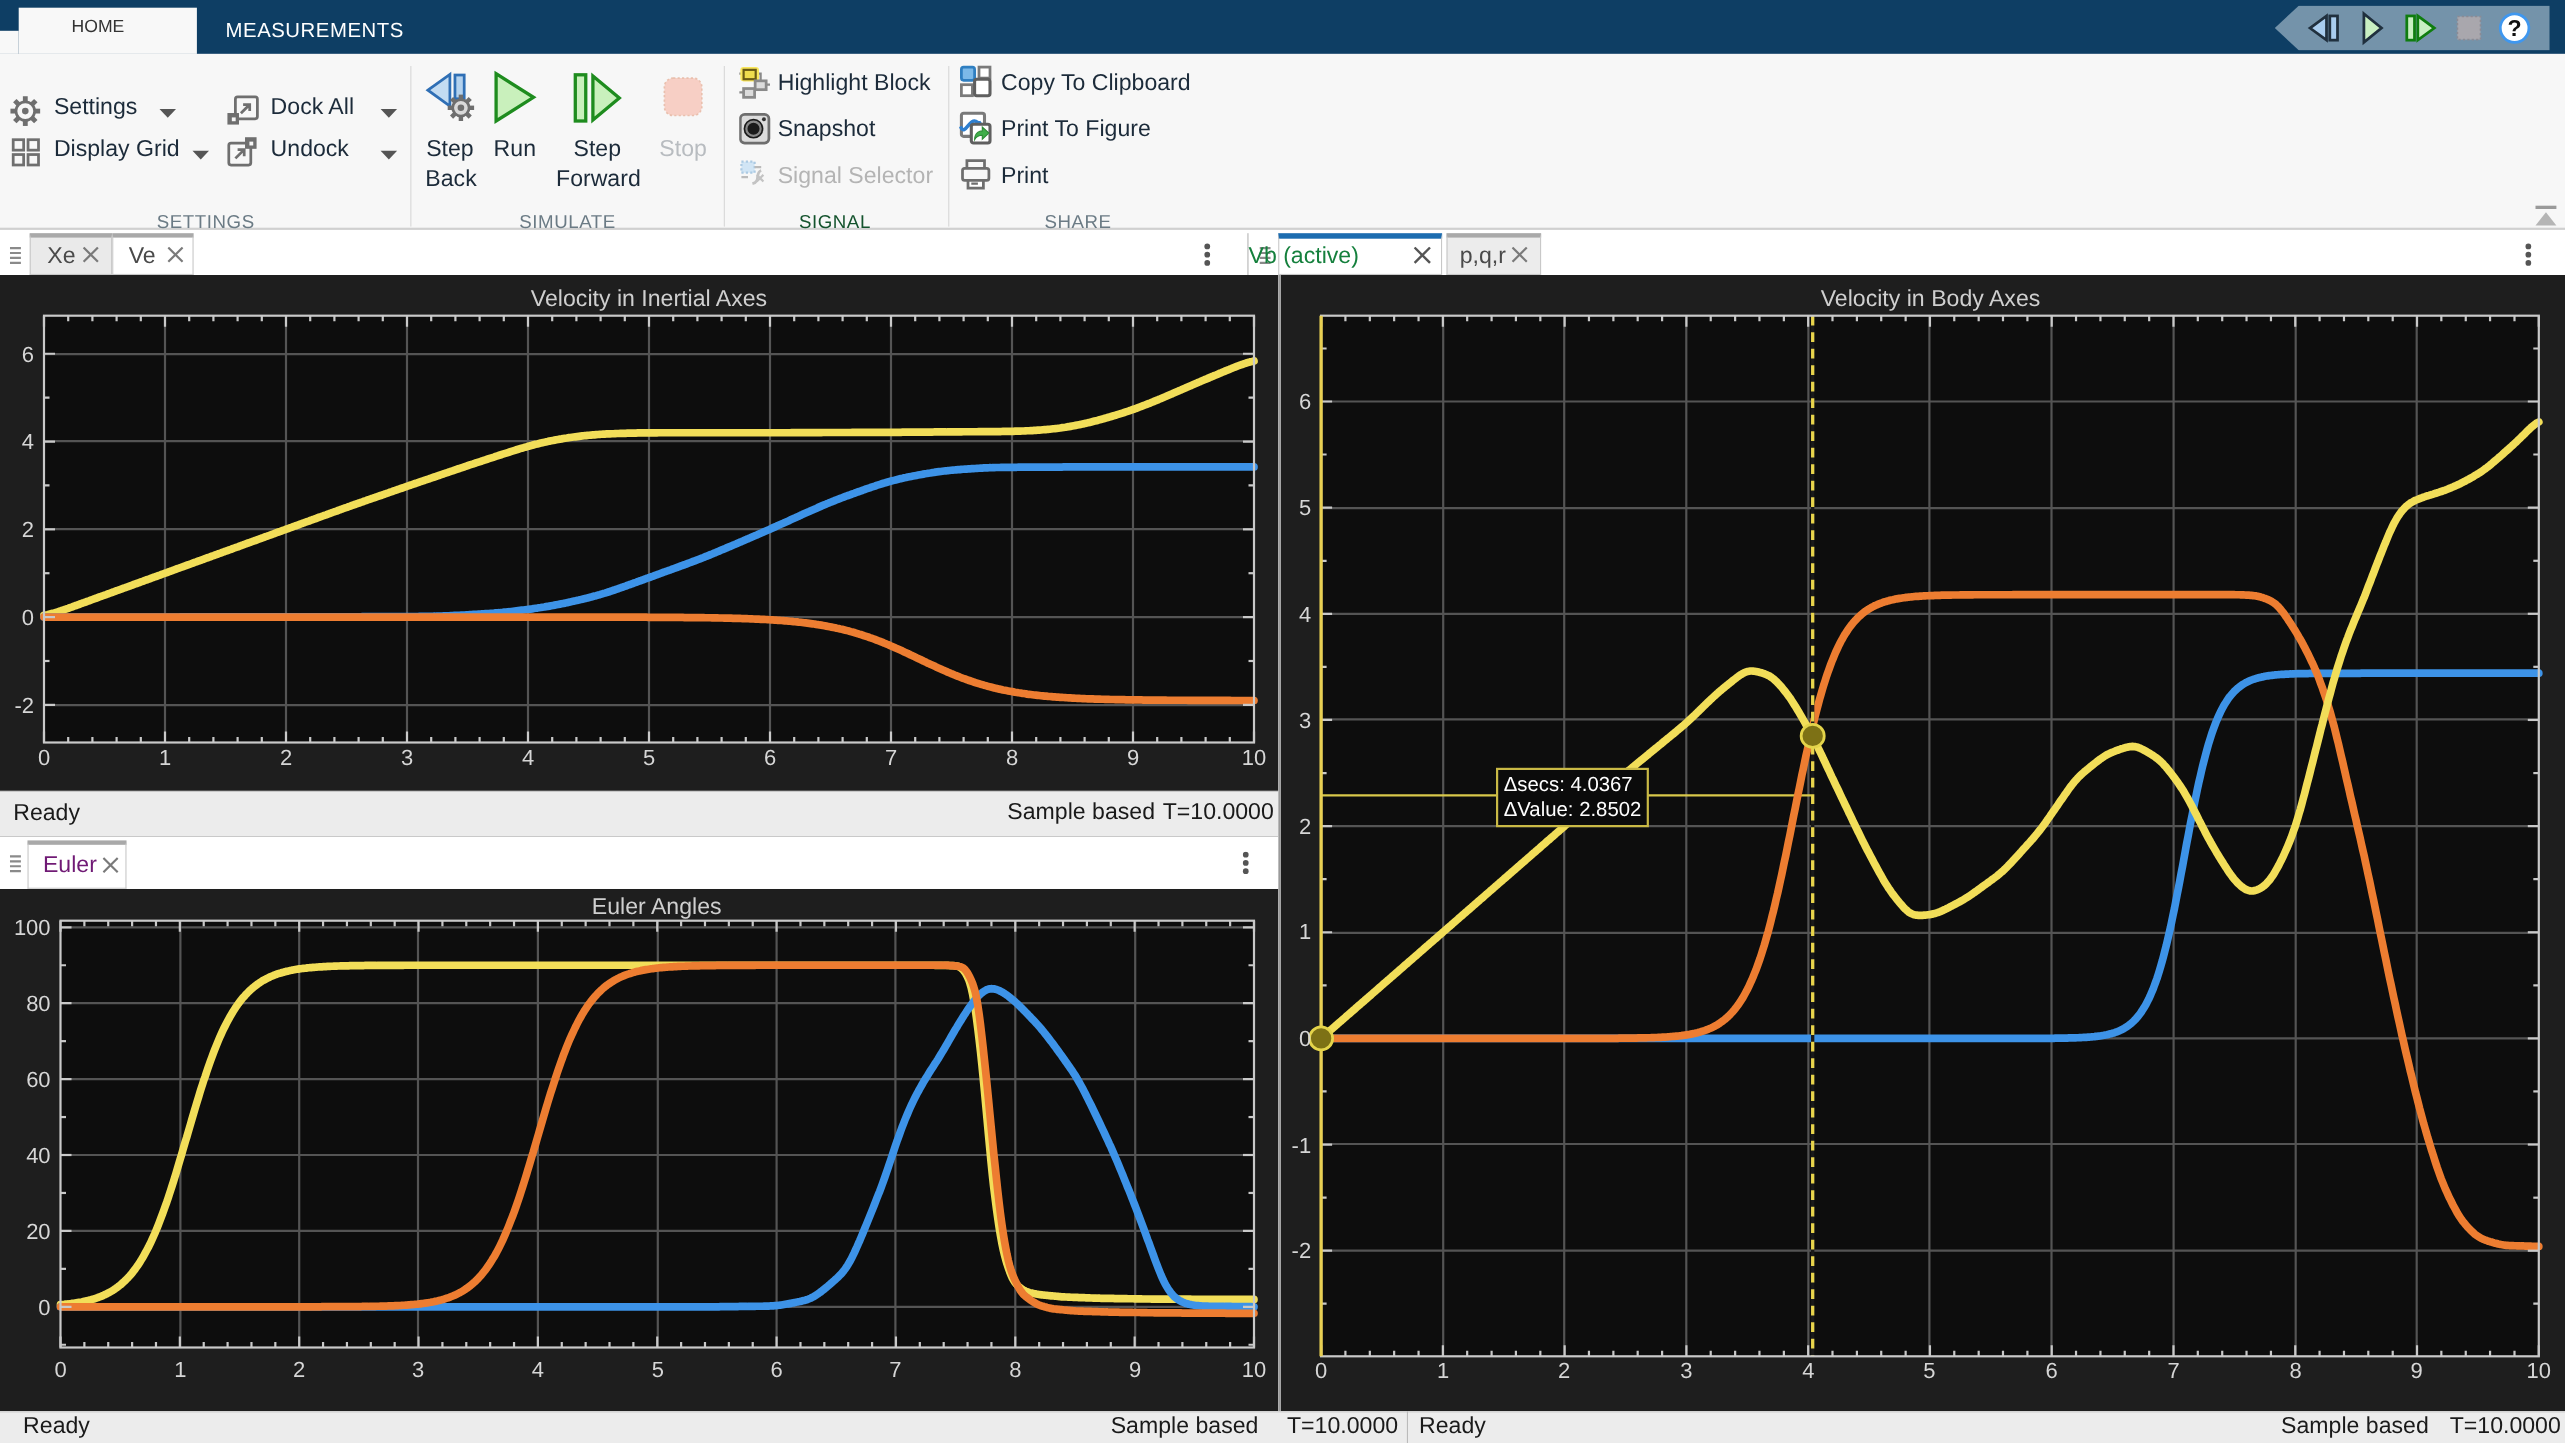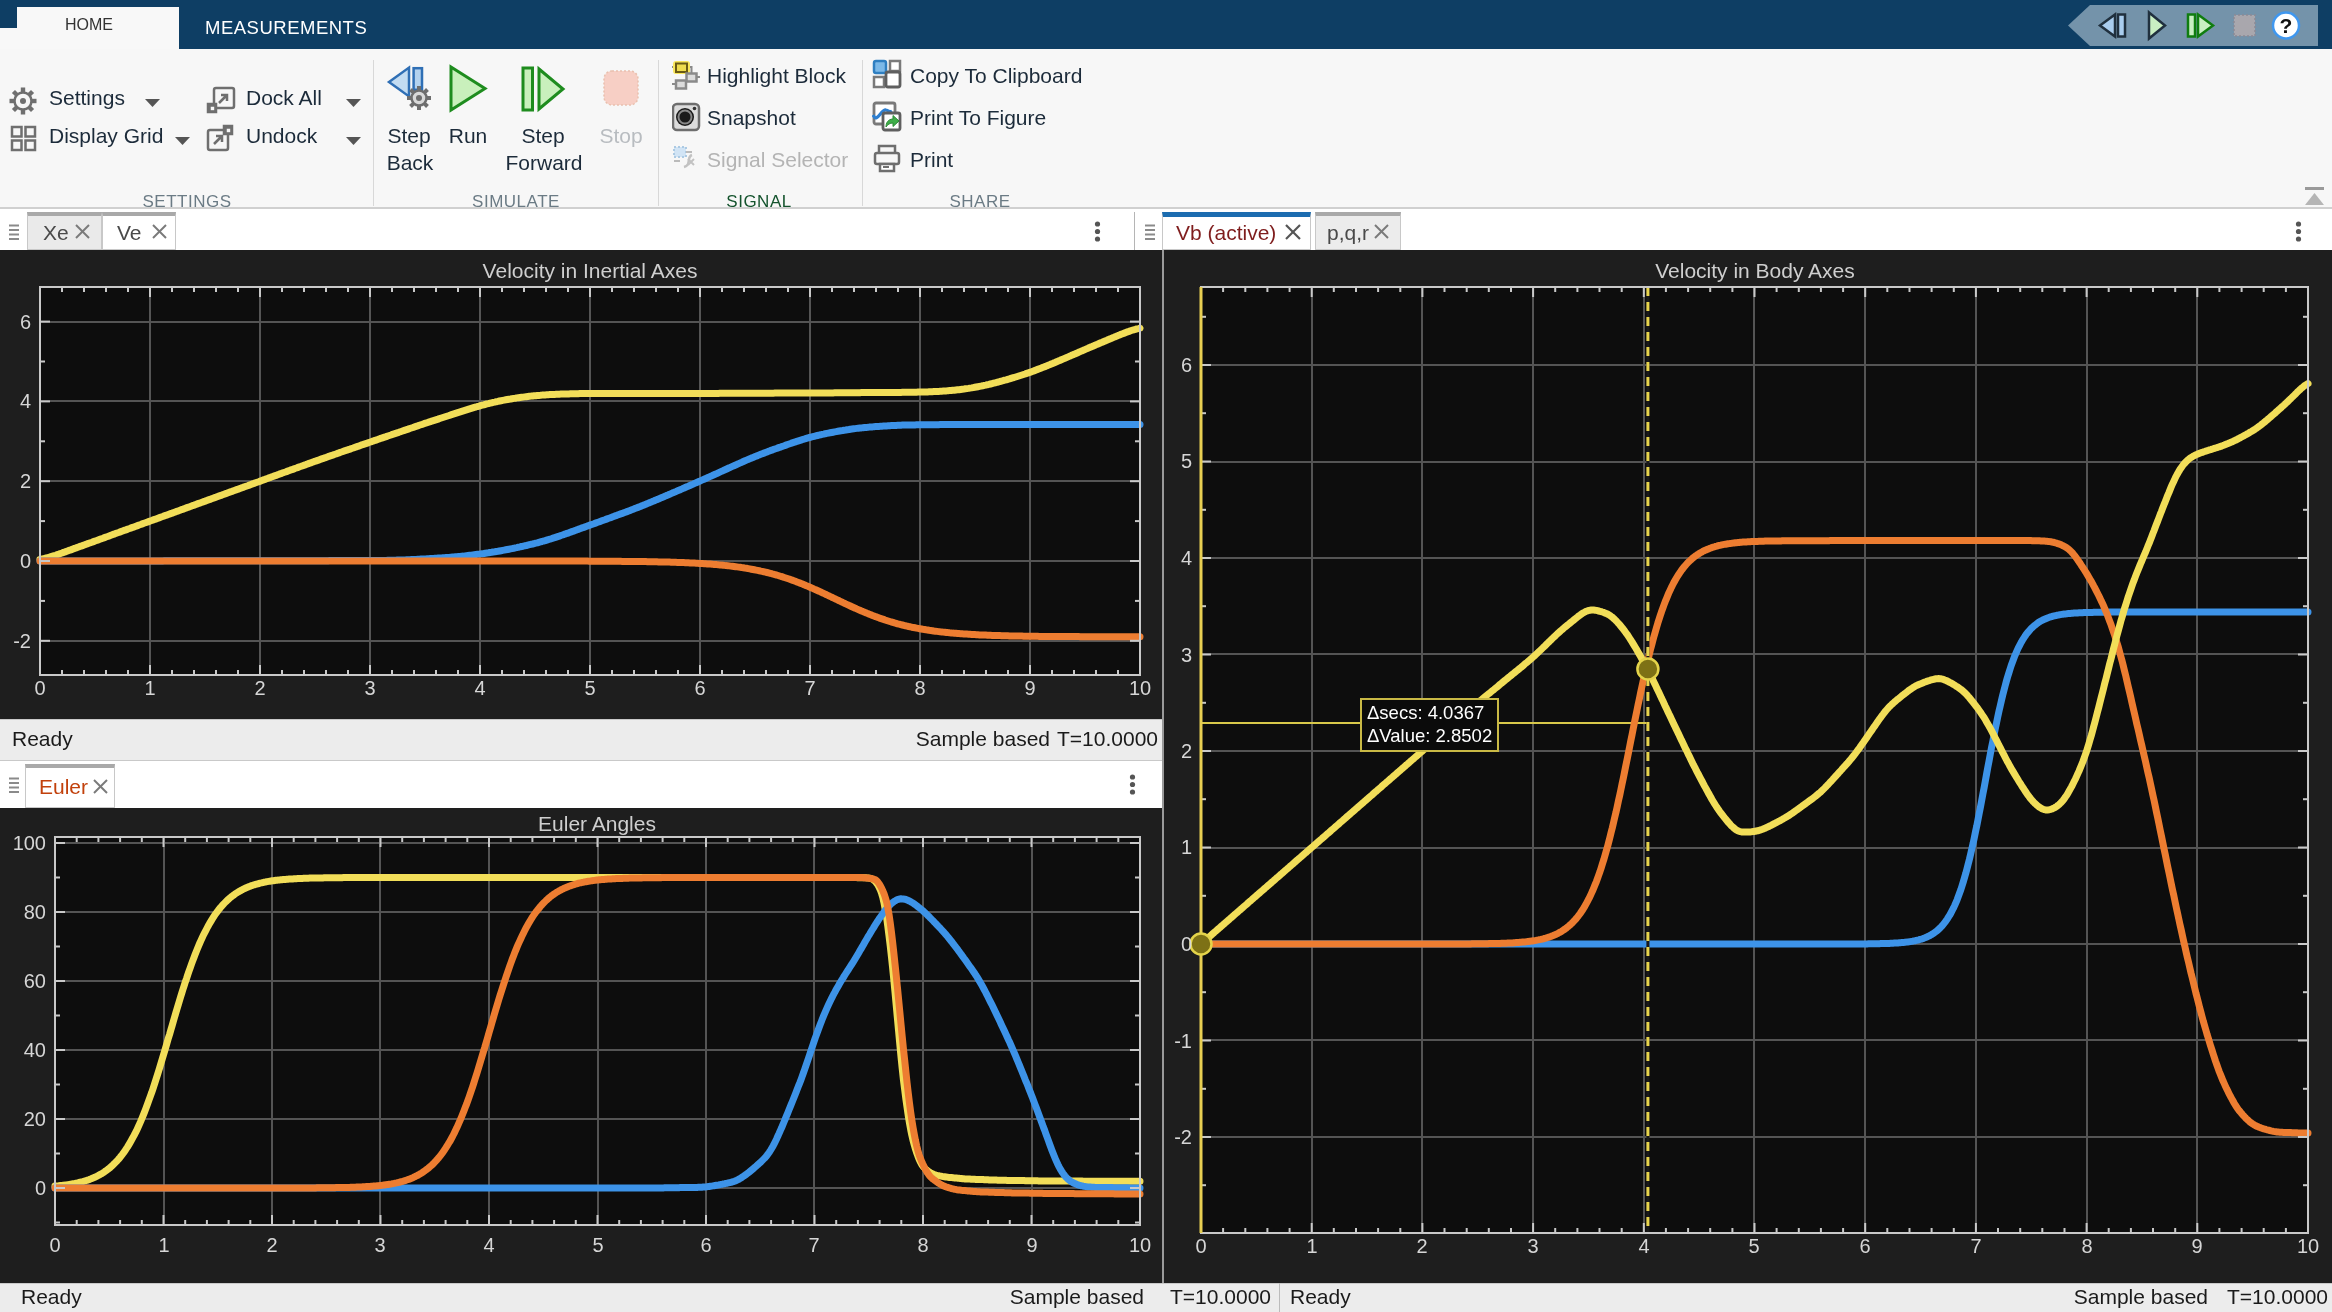--- a/index.html
+++ b/index.html
@@ -242,21 +242,21 @@
 
 <svg class="abs" style="left:1145px;top:224px" width="12" height="17">
   <g stroke="#8a8a8a" stroke-width="2">
       <line x1="0" y1="1.5" x2="10" y2="1.5"></line>
       <line x1="0" y1="6" x2="10" y2="6"></line>
       <line x1="0" y1="10.5" x2="10" y2="10.5"></line>
       <line x1="0" y1="15" x2="10" y2="15"></line>
     </g>
 </svg>
 <div class="abs" style="left:1162px;top:212px;width:149px;height:38px;background:#fff;border:1px solid #c8c8c8;border-top:5px solid #1c6cb0;"></div>
-<div class="txt" style="left:1176px;top:222px;color:#7f1d1d;">Vb (active)</div>
+<div class="txt" style="left:1135px;top:222px;color:#15803d;">Vb (active)</div>
 <svg class="abs" style="left:1285px;top:224px" width="16" height="16">
     <g stroke="#555" stroke-width="2.2">
       <line x1="1" y1="1" x2="15" y2="15"></line>
       <line x1="15" y1="1" x2="1" y2="15"></line>
     </g>
   </svg>
 <div class="abs" style="left:1315px;top:212px;width:86px;height:38px;background:#ececec;border:1px solid #c8c8c8;border-top:4px solid #a9a9a9;"></div>
 <div class="txt" style="left:1327px;top:222px;color:#4a4a4a;">p,q,r</div>
 <svg class="abs" style="left:1374px;top:224px" width="15" height="15">
     <g stroke="#7a7a7a" stroke-width="2">
@@ -805,21 +805,21 @@
 <div class="abs" style="left:0;top:761px;width:1162px;height:47px;background:#fff;"></div>
 <svg class="abs" style="left:9px;top:777px" width="12" height="17">
   <g stroke="#8a8a8a" stroke-width="2">
       <line x1="0" y1="1.5" x2="10" y2="1.5"></line>
       <line x1="0" y1="6" x2="10" y2="6"></line>
       <line x1="0" y1="10.5" x2="10" y2="10.5"></line>
       <line x1="0" y1="15" x2="10" y2="15"></line>
     </g>
 </svg>
 <div class="abs" style="left:25px;top:764px;width:90px;height:44px;background:#fff;border:1px solid #c8c8c8;border-top:4px solid #a9a9a9;"></div>
-<div class="txt" style="left:39px;top:776px;color:#c2410c;">Euler</div>
+<div class="txt" style="left:39px;top:776px;color:#701a75;">Euler</div>
 <svg class="abs" style="left:93px;top:779px" width="15" height="15">
     <g stroke="#7a7a7a" stroke-width="2">
       <line x1="1" y1="1" x2="14" y2="14"></line>
       <line x1="14" y1="1" x2="1" y2="14"></line>
     </g>
   </svg>
 <svg class="abs" style="left:1128px;top:774px" width="10" height="21">
     <g fill="#555">
       <circle cx="4.5" cy="3" r="2.6"></circle>
       <circle cx="4.5" cy="10.5" r="2.6"></circle>

